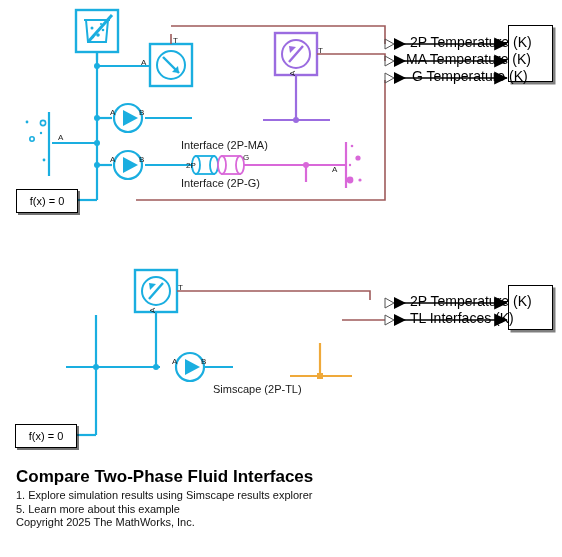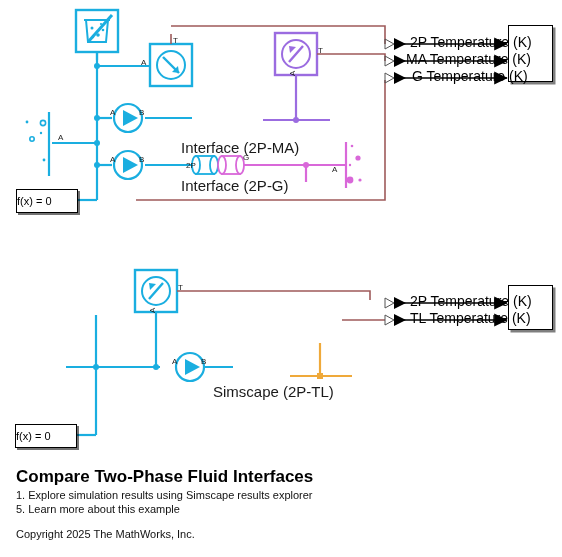--- a/index.html
+++ b/index.html
@@ -1,25 +1,25 @@
 <!DOCTYPE html>
 <html><head>
 <meta charset="utf-8">
 <style>
   html,body{margin:0;padding:0;background:#ffffff;}
   body{width:562px;height:557px;position:relative;overflow:hidden;
        font-family:"Liberation Sans","DejaVu Sans",sans-serif;color:#000;}
   #canvas{position:absolute;left:0;top:0;width:562px;height:557px;}
-  .lbl{position:absolute;white-space:nowrap;font-size:15px;color:#1a1a1a;}
+  .lbl{position:absolute;white-space:nowrap;font-size:11px;color:#1a1a1a;}
   .port{position:absolute;white-space:nowrap;font-size:8px;color:#1a1a1a;}
   .port-rot{transform:rotate(-90deg);transform-origin:left top;}
   .sig-lbl{position:absolute;white-space:nowrap;font-size:14px;color:#000;}
   .solver{position:absolute;border:1.4px solid #000;background:#fff;
           box-shadow:2px 2px 0 rgba(0,0,0,.55);display:flex;align-items:center;
-          justify-content:flex-start;font-size:11px;}
+          justify-content:center;font-size:11px;}
   .scope{position:absolute;border:1.8px solid #000;background:#fff;
          box-shadow:2.5px 2.5px 0 rgba(0,0,0,.5);}
   .foot-title{position:absolute;font-size:17px;font-weight:bold;color:#000;}
   .foot-line{position:absolute;font-size:11px;color:#111;}
   svg{position:absolute;left:0;top:0;overflow:visible;}
 </style>
 </head>
 <body>
 
 <svg id="canvas" width="562" height="557">
@@ -228,18 +228,18 @@
 <span class="port" style="left:201px;top:357px;">B</span>
 
 <span class="lbl" style="left:181px;top:139px;">Interface (2P-MA)</span>
 <span class="lbl" style="left:181px;top:177px;">Interface (2P-G)</span>
 <span class="lbl" style="left:213px;top:383px;">Simscape (2P-TL)</span>
 
 <span class="sig-lbl" style="left:410px;top:34px;">2P Temperature (K)</span>
 <span class="sig-lbl" style="left:406px;top:51px;">MA Temperature (K)</span>
 <span class="sig-lbl" style="left:412px;top:68px;">G Temperature (K)</span>
 <span class="sig-lbl" style="left:410px;top:293px;">2P Temperature (K)</span>
-<span class="sig-lbl" style="left:410px;top:310px;">TL Temperature (K)</span>
+<span class="sig-lbl" style="left:410px;top:310px;">TL Interfaces (K)</span>
 
 <div class="foot-title" style="left:16px;top:467px;">Compare Two-Phase Fluid Interfaces</div>
 <div class="foot-line" style="left:16px;top:489px;">1. Explore simulation results using Simscape results explorer</div>
 <div class="foot-line" style="left:16px;top:503px;">5. Learn more about this example</div>
-<div class="foot-line" style="left:16px;top:528px;">Copyright 2025 The MathWorks, Inc.</div>
+<div class="foot-line" style="left:16px;top:516px;">Copyright 2025 The MathWorks, Inc.</div>
 
 </body></html>

